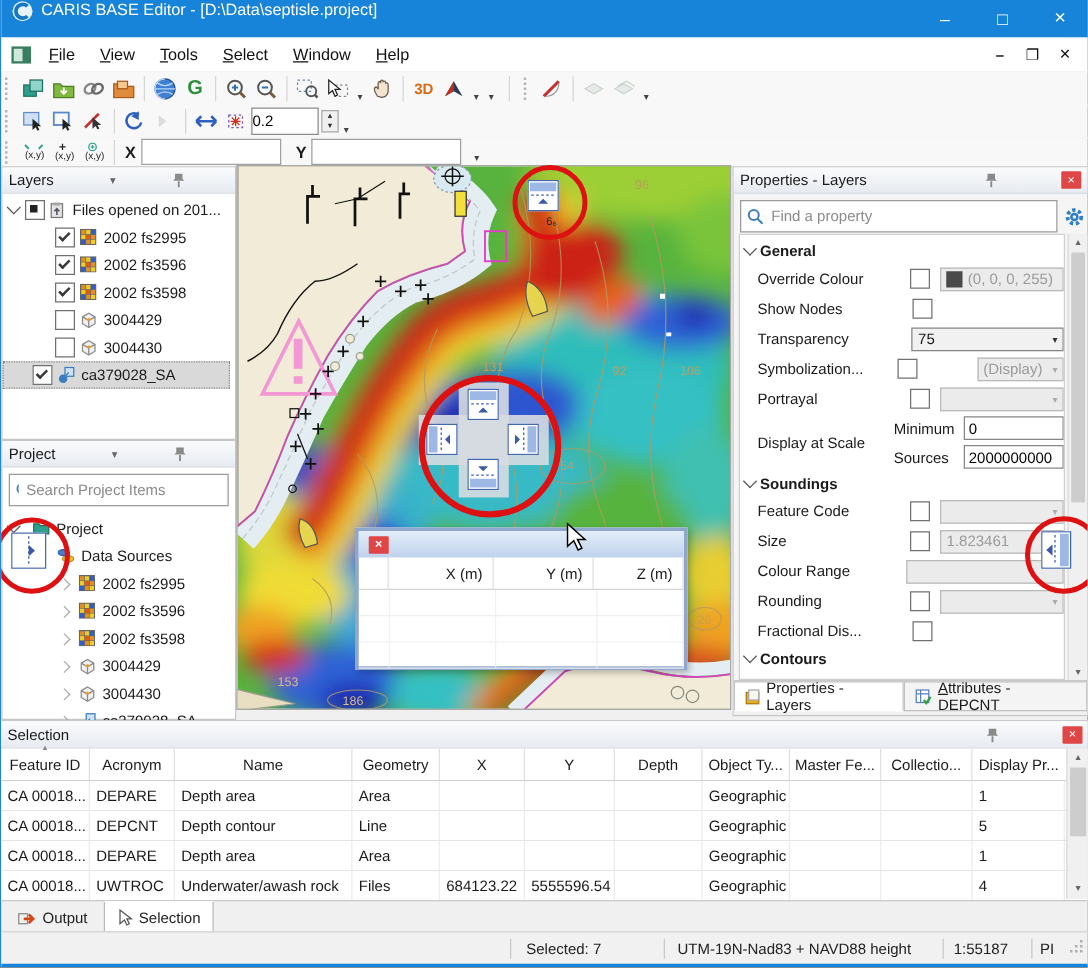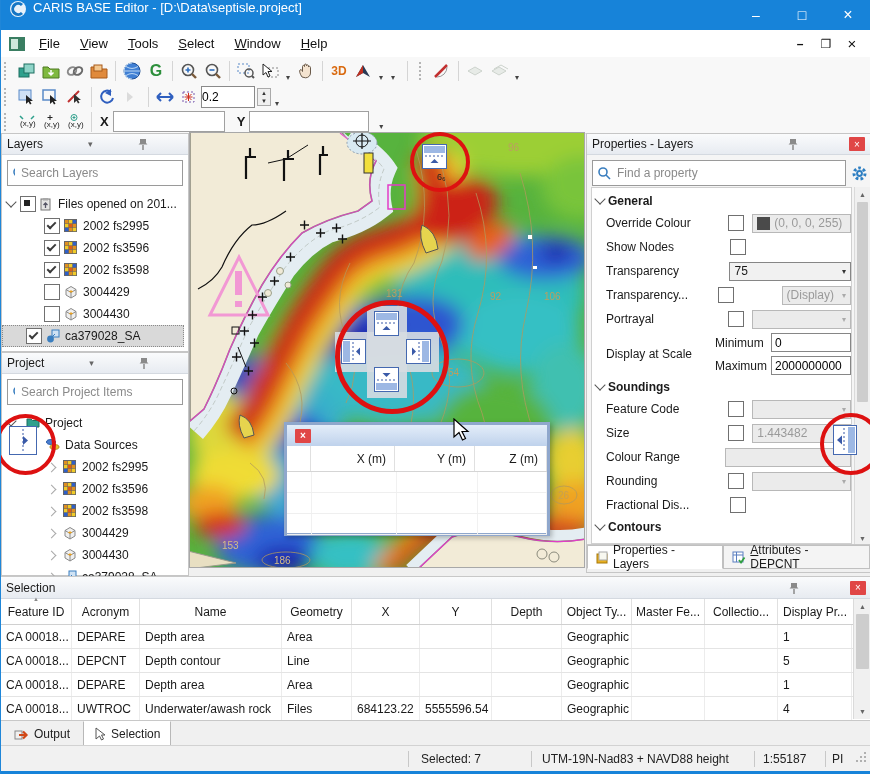--- a/index.html
+++ b/index.html
@@ -325,27 +325,20 @@
     <div class="ptitle">
       <span class="txt">Layers</span>
       <span class="pico">▾</span>
       <span class="pico">
           <svg width="10" height="12">
             <path d="M2,1 h6 v4 l1.5,1.5 h-9 L2,5 Z" fill="#8a8a8a"></path>
             <line x1="5" y1="7" x2="5" y2="12" stroke="#8a8a8a" stroke-width="1.5"></line>
           </svg>
         </span>
       <span class="pclose">×</span>
-    </div>
-    <div class="searchrow">
-      <svg width="14" height="14">
-          <circle cx="6" cy="6" r="4" fill="none" stroke="#3a7ebf" stroke-width="1.6"></circle>
-          <line x1="9" y1="9" x2="13" y2="13" stroke="#3a7ebf" stroke-width="1.6"></line>
-        </svg>
-      <input placeholder="Search Layers" style="">
     </div>
     <div style="padding-top:2px">
       <div class="trow">
         <span style="width:18px;display:flex;justify-content:center">
             <span class="chev"></span>
           </span>
         <span class="check part"></span>
         <span class="ticon" style="margin-left:3px"><svg width="14" height="14">
               <rect x="2" y="2" width="9" height="11" fill="#e4e4e4" stroke="#777"></rect>
               <rect x="4" y="1" width="5" height="2.5" fill="#a8a8a8"></rect>
@@ -722,21 +715,21 @@
         <span class="check"></span>
       </div>
       <div class="prow">
         <span class="plab">Transparency</span>
         <span class="combo" style="width:122px">
           <span>75</span>
           <span class="arr">▾</span>
         </span>
       </div>
       <div class="prow">
-        <span class="plab">Transparency...</span>
+        <span class="plab">Symbolization...</span>
         <span class="check"></span>
         <span class="combo dis2" style="width:76px;margin-left:48px">
           <span>(Display)</span>
           <span class="arr">▾</span>
         </span>
       </div>
       <div class="prow">
         <span class="plab">Portrayal</span>
         <span class="check"></span>
         <span class="combo dis2" style="width:100px;margin-left:8px">
@@ -744,21 +737,21 @@
         </span>
       </div>
       <div style="display:flex;align-items:center;height:46px">
         <span class="plab">Display at Scale</span>
         <div>
           <div style="display:flex;align-items:center;height:23px">
             <span style="width:56px">Minimum</span>
             <input class="tinput" style="width: 72px;" value="0">
           </div>
           <div style="display:flex;align-items:center;height:23px">
-            <span style="width:56px">Maximum</span>
+            <span style="width:56px">Sources</span>
             <input class="tinput" style="width: 72px;" value="2000000000">
           </div>
         </div>
       </div>
       <div class="sechead">
         <span style="width:16px;display:flex;justify-content:center">
             <span class="chev"></span>
           </span>
         <span>Soundings</span>
       </div>
@@ -766,21 +759,21 @@
         <span class="plab">Feature Code</span>
         <span class="check"></span>
         <span class="combo dis2" style="width:100px;margin-left:8px">
           <span class="arr">▾</span>
         </span>
       </div>
       <div class="prow">
         <span class="plab">Size</span>
         <span class="check"></span>
         <span class="combo dis2" style="width:100px;margin-left:8px">
-          <span>1.443482</span>
+          <span>1.823461</span>
         </span>
       </div>
       <div class="prow">
         <span class="plab">Colour Range</span>
         <span class="combo dis2" style="width:131px"></span>
       </div>
       <div class="prow">
         <span class="plab">Rounding</span>
         <span class="check"></span>
         <span class="combo dis2" style="width:100px;margin-left:8px">

